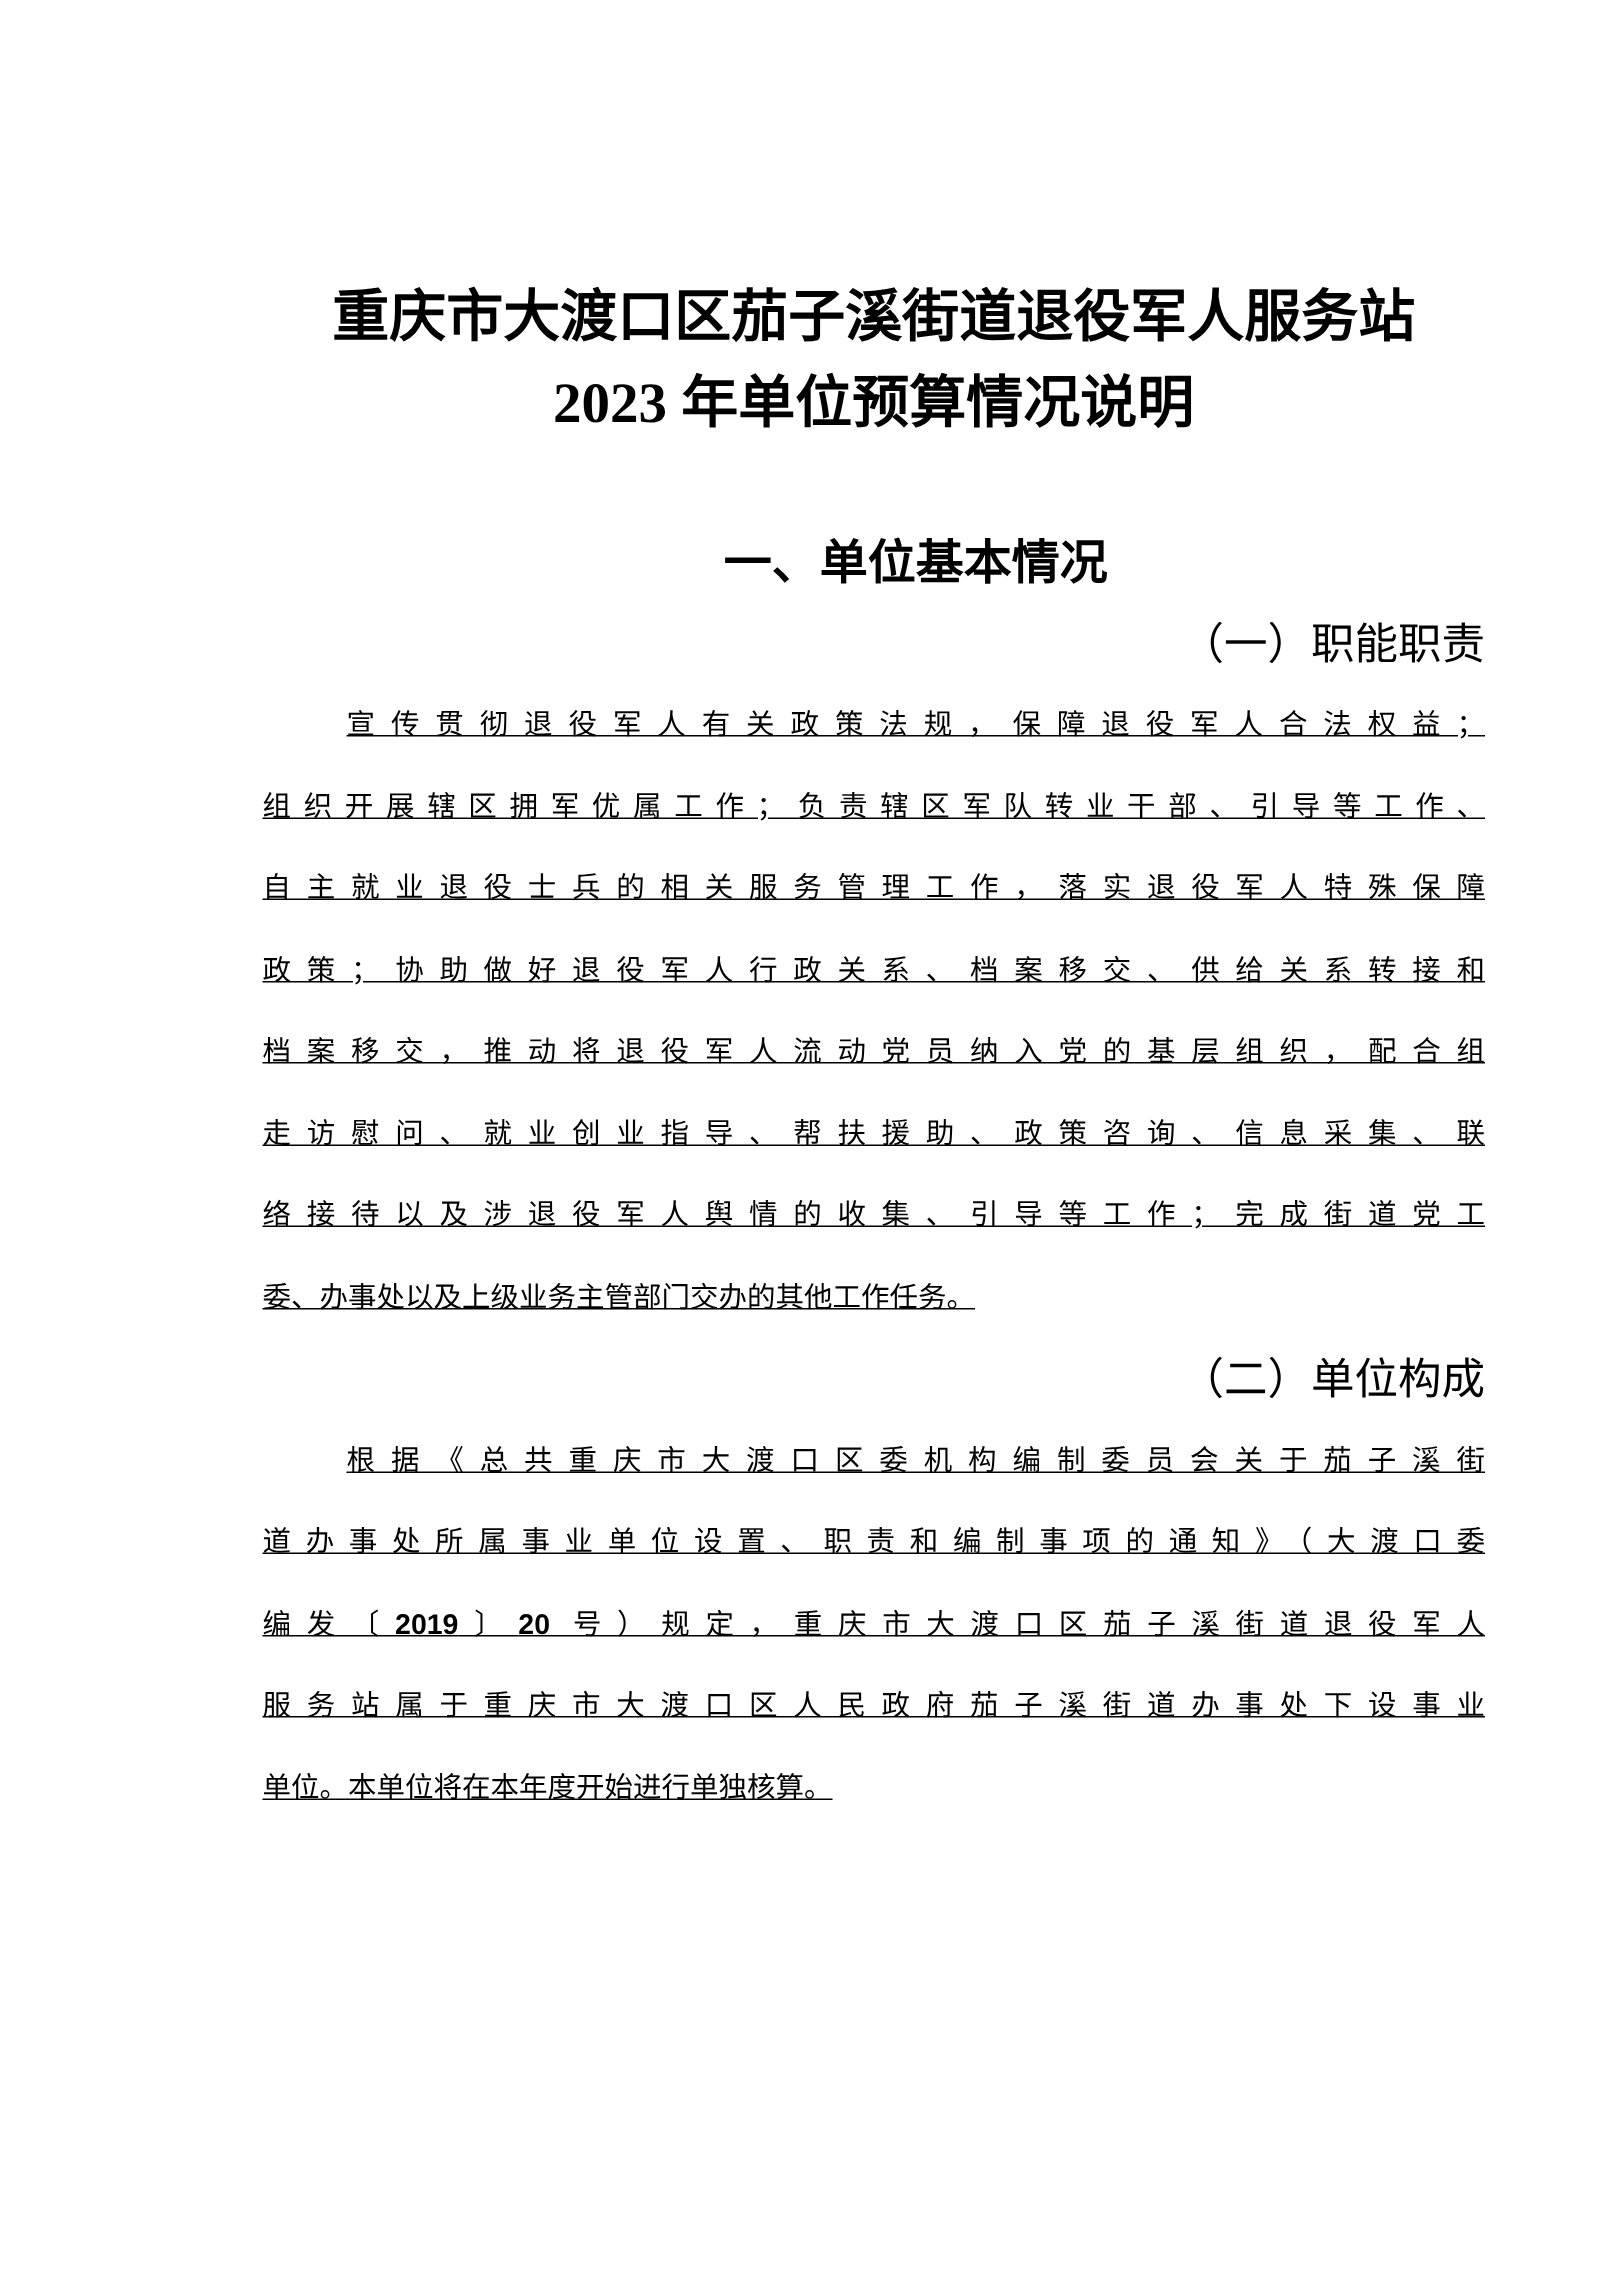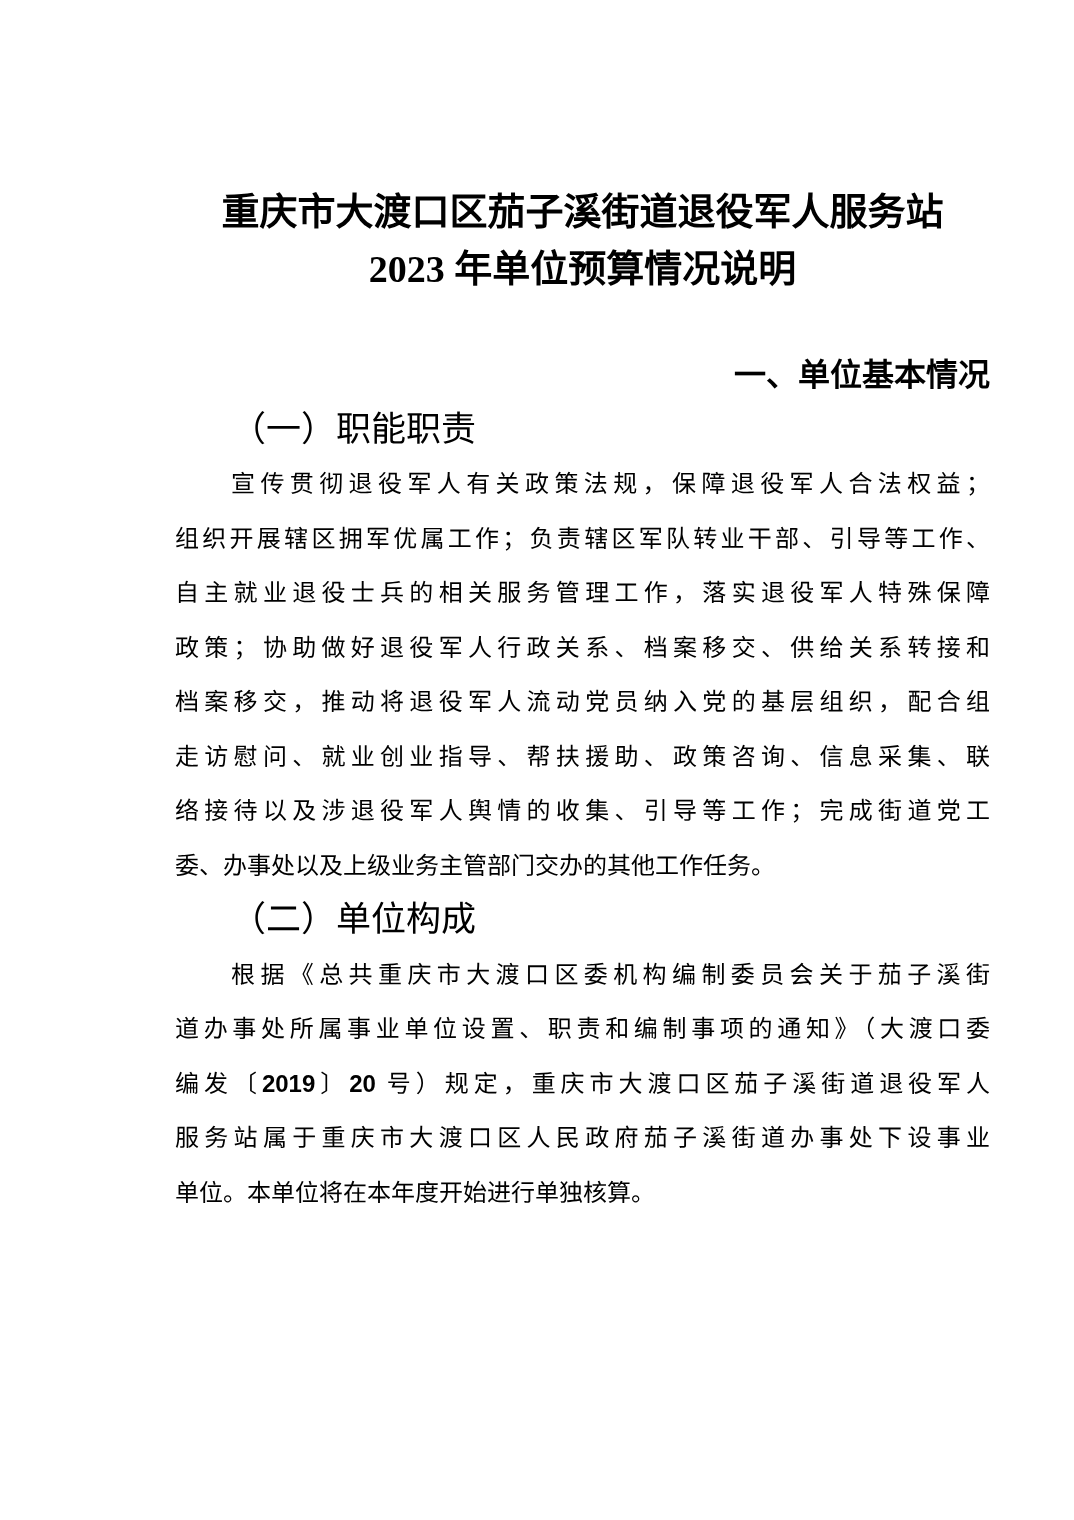--- a/index.html
+++ b/index.html
@@ -35,36 +35,37 @@
     text-align: center;
     letter-spacing: 0;
   }
   .t-line { display: block; }
   .h-sec {
     font-family: Liberation Serif, serif;
     font-weight: bold;
     font-size: 32px;
     line-height: 54.5px;
     text-indent: 56px;
-    text-align: right;
+    text-align: center;
   }
   .h-sub {
-    font-size: 35px;
+    font-size: 29px;
     font-weight: 400;
     line-height: 54.5px;
     text-indent: 56px;
-    text-align: left;
+    text-align: right;
   }
   .para { margin: 0; }
   .line {
-    font-size: 24px;
+    font-size: 19px;
     line-height: 54.5px;
     text-align: justify;
     text-align-last: justify;
     white-space: normal;
+    text-decoration: underline;
   }
   .line.last { text-align-last: left; }
   .line.indent { text-indent: 56px; }
   .num {
     font-family: "Liberation Sans", "DejaVu Sans", sans-serif;
     font-weight: bold;
   }
 </style>
 </head>
 <body>

